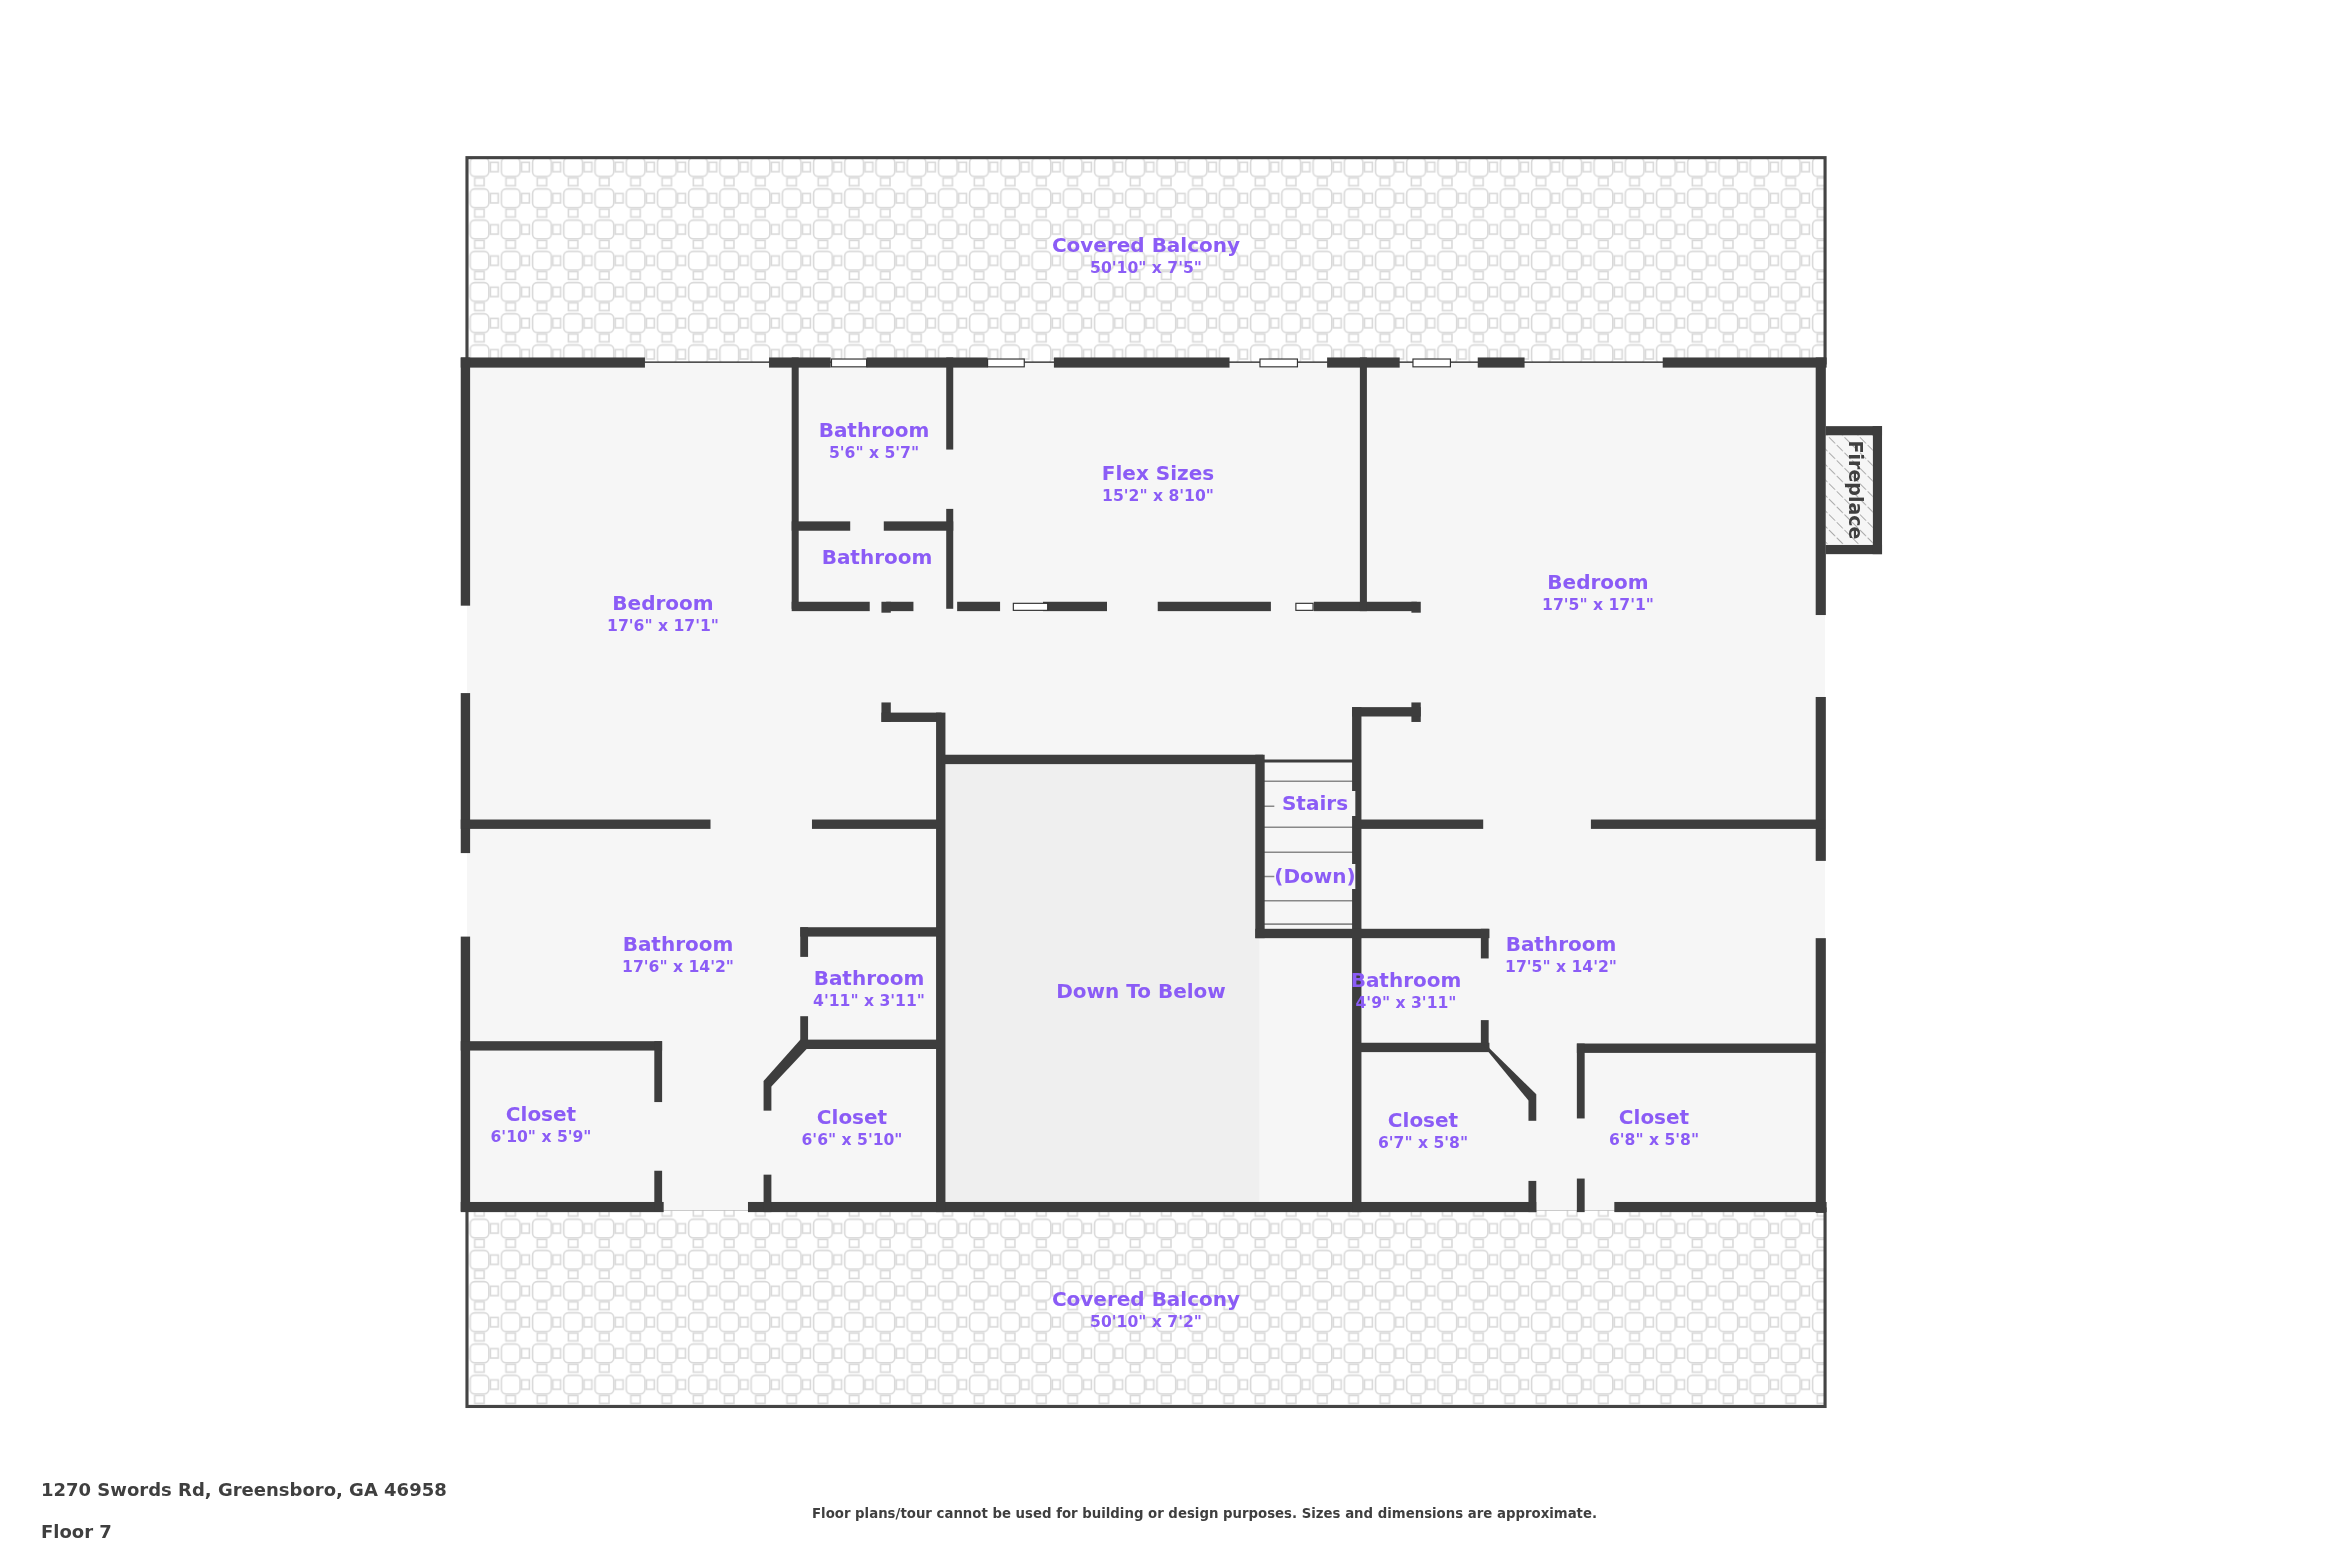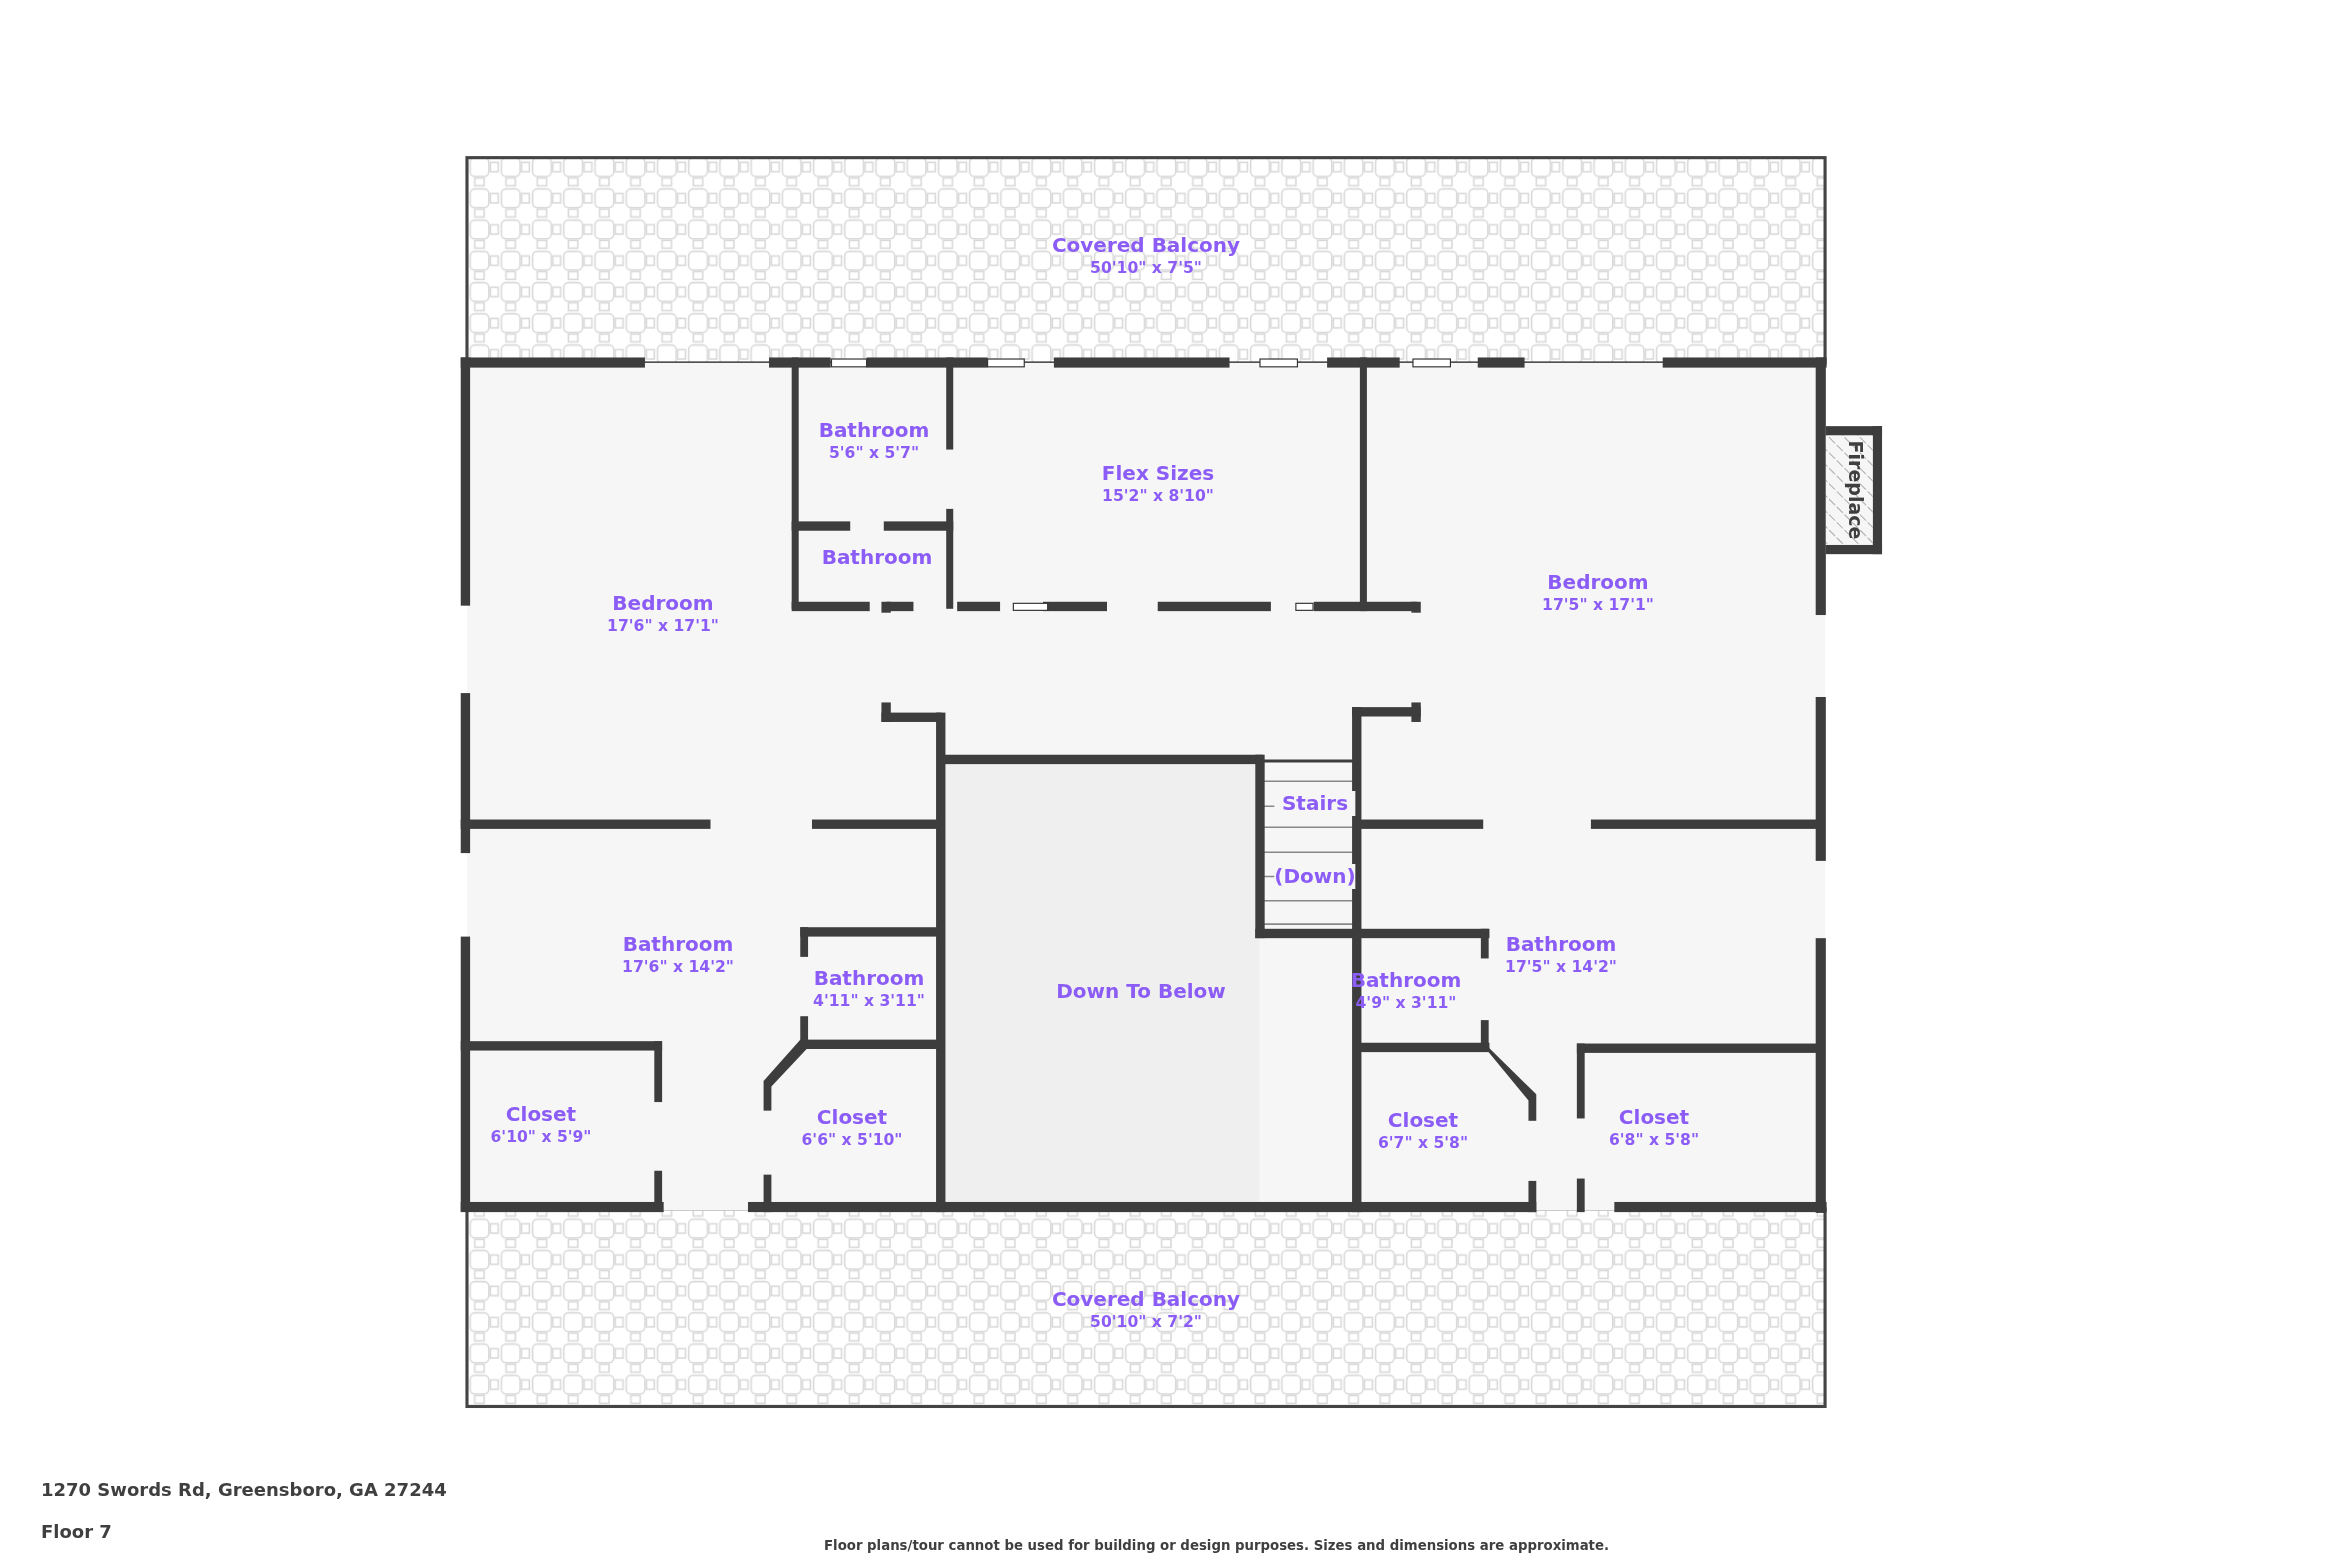--- a/index.html
+++ b/index.html
@@ -3,21 +3,21 @@
 <meta charset="utf-8">
 <style>
   html, body { margin:0; padding:0; background:#ffffff; }
   body { width:2342px; height:1561px; position:relative; overflow:hidden; font-family:"DejaVu Sans", sans-serif; }
   #plan { position:absolute; left:0; top:0; width:2342px; height:1561px; }
   .room-label { position:absolute; transform:translate(-50%,-50%); text-align:center; color:#8b5cf6; white-space:nowrap; }
   .room-name { font-weight:bold; font-size:20px; line-height:25px; display:block; }
   .room-dim { font-weight:bold; font-size:15.6px; line-height:20px; display:block; }
   .footer-address { position:absolute; left:41px; top:1479px; font-size:18px; font-weight:bold; color:#3f3f3f; }
   .footer-floor { position:absolute; left:41px; top:1521px; font-size:18px; font-weight:bold; color:#3f3f3f; }
-  .footer-disclaimer { position:absolute; left:812px; top:1538px; font-size:13.3px; font-weight:bold; color:#3f3f3f;margin-left:12px; }
+  .footer-disclaimer { position:absolute; left:812px; top:1506px; font-size:13.3px; font-weight:bold; color:#3f3f3f; }
   .fireplace-label { position:absolute; left:1856px; top:490px; transform:translate(-50%,-50%) rotate(90deg); font-size:19px; font-weight:bold; color:#3f3f3f; white-space:nowrap; }
 </style>
 </head>
 <body>
 
 <svg id="plan" viewBox="0 0 3000 2000" xmlns="http://www.w3.org/2000/svg">
   <defs>
     <pattern id="tile" width="40" height="40" patternUnits="userSpaceOnUse">
       <rect width="40" height="40" fill="#ffffff"></rect>
       <rect x="2" y="2" width="24" height="24" rx="6" fill="#ffffff" stroke="#d9d9d9" stroke-width="2"></rect>
@@ -206,16 +206,16 @@
 </div>
 <div class="room-label" style="left:1654px; top:1127px;">
   <span class="room-name">Closet</span>
   <span class="room-dim">6'8" x 5'8"</span>
 </div>
 <div class="room-label" style="left:1146px; top:1309px;">
   <span class="room-name">Covered Balcony</span>
   <span class="room-dim">50'10" x 7'2"</span>
 </div>
 
-<div class="footer-address">1270 Swords Rd, Greensboro, GA 27244</div>
+<div class="footer-address">1270 Swords Rd, Greensboro, GA 46958</div>
 <div class="footer-floor">Floor 7</div>
 <div class="footer-disclaimer">Floor plans/tour cannot be used for building or design purposes. Sizes and dimensions are approximate.</div>
 
 
 </body></html>

